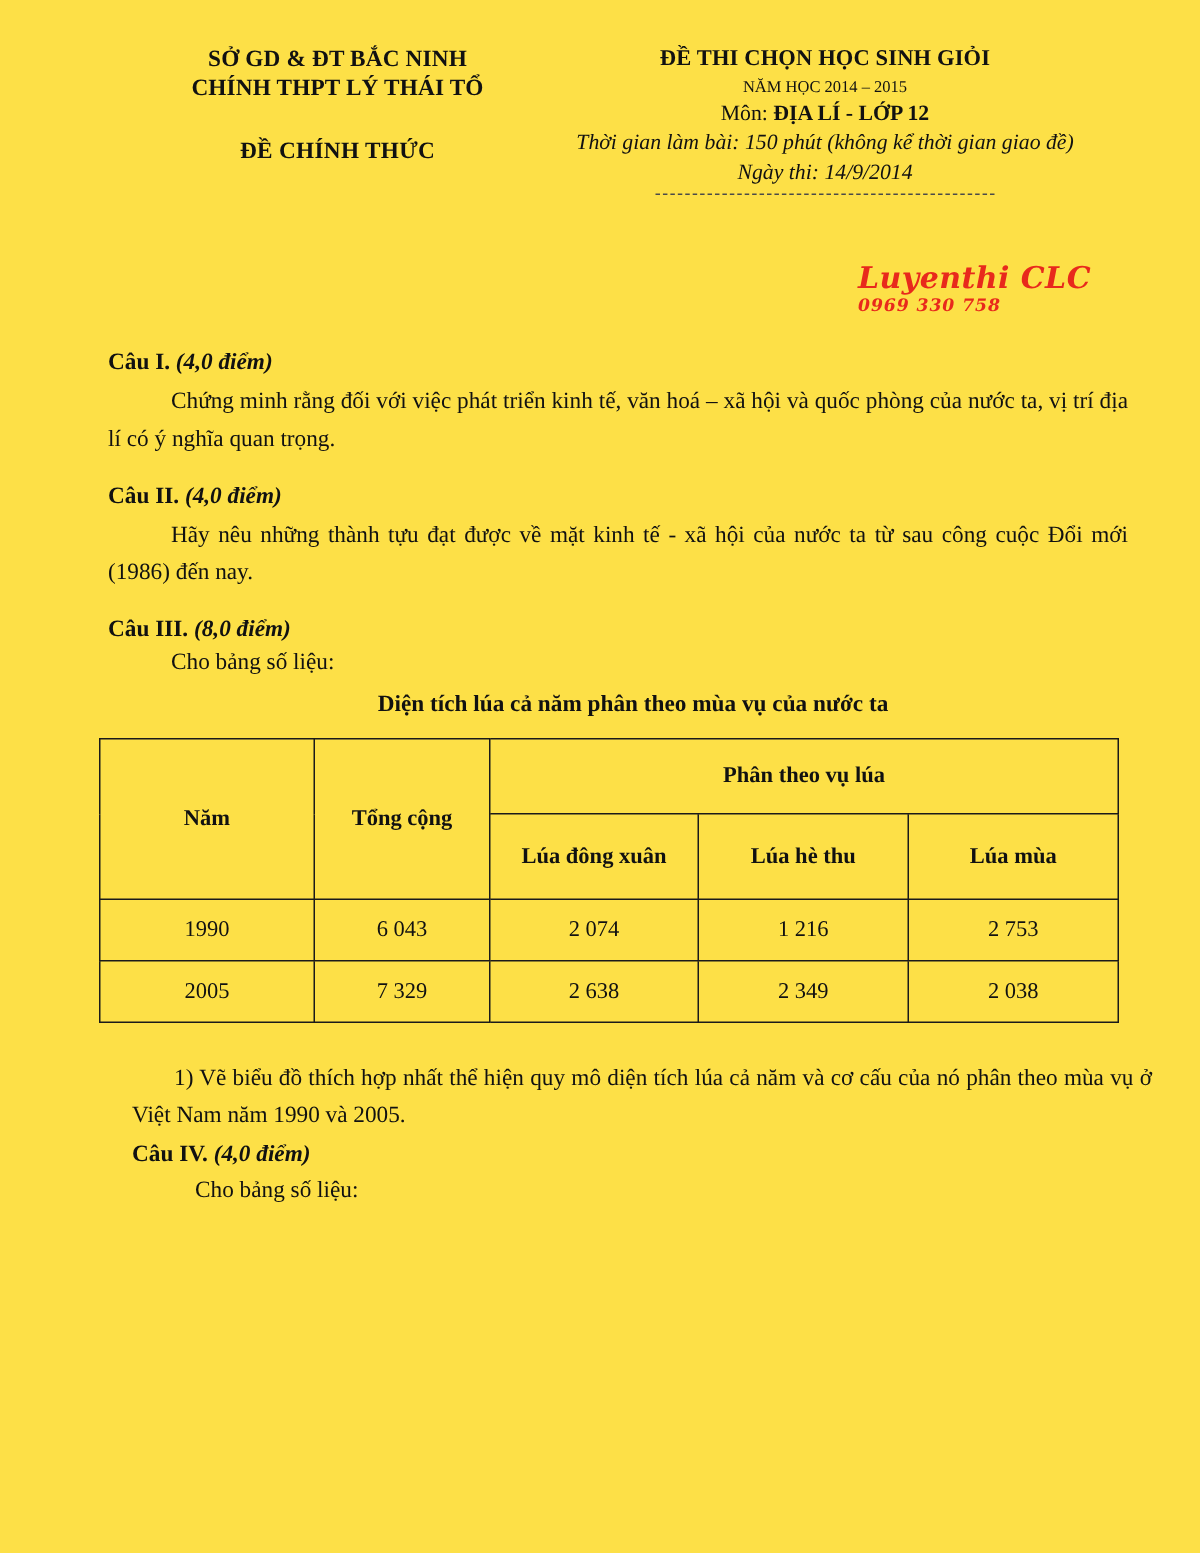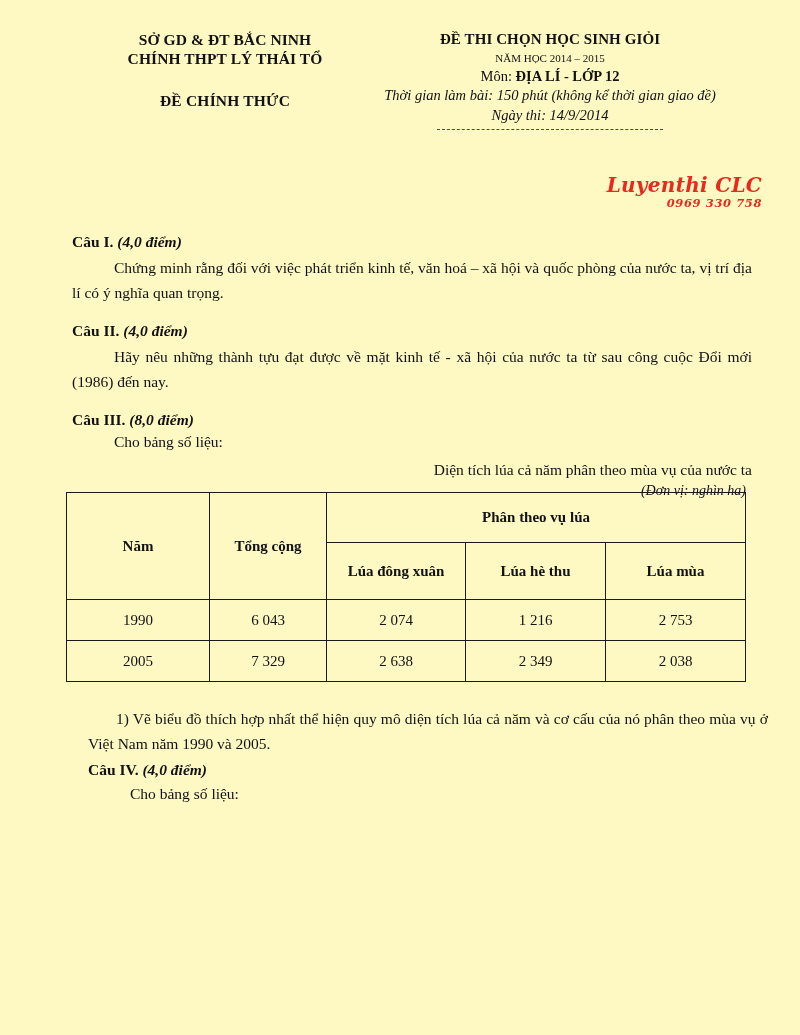--- a/index.html
+++ b/index.html
@@ -13,21 +13,21 @@
     position: relative;
     font-family: "Liberation Serif", "DejaVu Serif", serif;
     color: #111111;
     overflow: hidden;
   }
 
   .page {
     position: relative;
     width: 800px;
     height: 1035px;
-    background: #fef9c3;
+    background: #fde047;
   }
 
   
   .header {
     position: absolute;
     top: 30px;
     left: 0;
     width: 800px;
     height: 130px;
   }
@@ -93,21 +93,21 @@
     height: 0;
     border-top: 1.4px dashed #4a4a4a;
   }
 
   
   .logo {
     position: absolute;
     left: 572px;
     top: 174px;
     width: 190px;
-    text-align: right;
+    text-align: left;
     color: #e8291c;
     font-family: "DejaVu Serif", serif;
   }
   .logo .brand {
     font-size: 20px;
     font-weight: bold;
     font-style: italic;
     letter-spacing: 0.3px;
     line-height: 22px;
     white-space: nowrap;
@@ -151,22 +151,22 @@
 
   .sub-line {
     font-size: 15.5px;
     line-height: 23px;
     text-indent: 42px;
     margin: 0;
   }
 
   .tbl-title {
     font-size: 15.5px;
-    font-weight: normal;
-    text-align: right;
+    font-weight: bold;
+    text-align: center;
     margin: 8px 0 0 0;
     padding-left: 20px;
   }
   .tbl-unit {
     font-size: 14px;
     font-style: italic;
     text-align: right;
     margin: 4px 0 0 0;
     padding-right: 6px;
   }
@@ -270,21 +270,20 @@
 
     <div class="gap-lg"></div>
 
     <p class="q-head">
       <span>Câu III.</span>
       <span class="pts">(8,0 điểm)</span>
     </p>
     <p class="sub-line">Cho bảng số liệu:</p>
 
     <p class="tbl-title">Diện tích lúa cả năm phân theo mùa vụ của nước ta</p>
-    <p class="tbl-unit">(Đơn vị: nghìn ha)</p>
   </div>
 
   <div class="table-wrap">
     <table class="data">
       <colgroup>
         <col class="c-nam">
           <col class="c-tong">
           <col class="c-dx">
           <col class="c-ht">
           <col class="c-mua">

